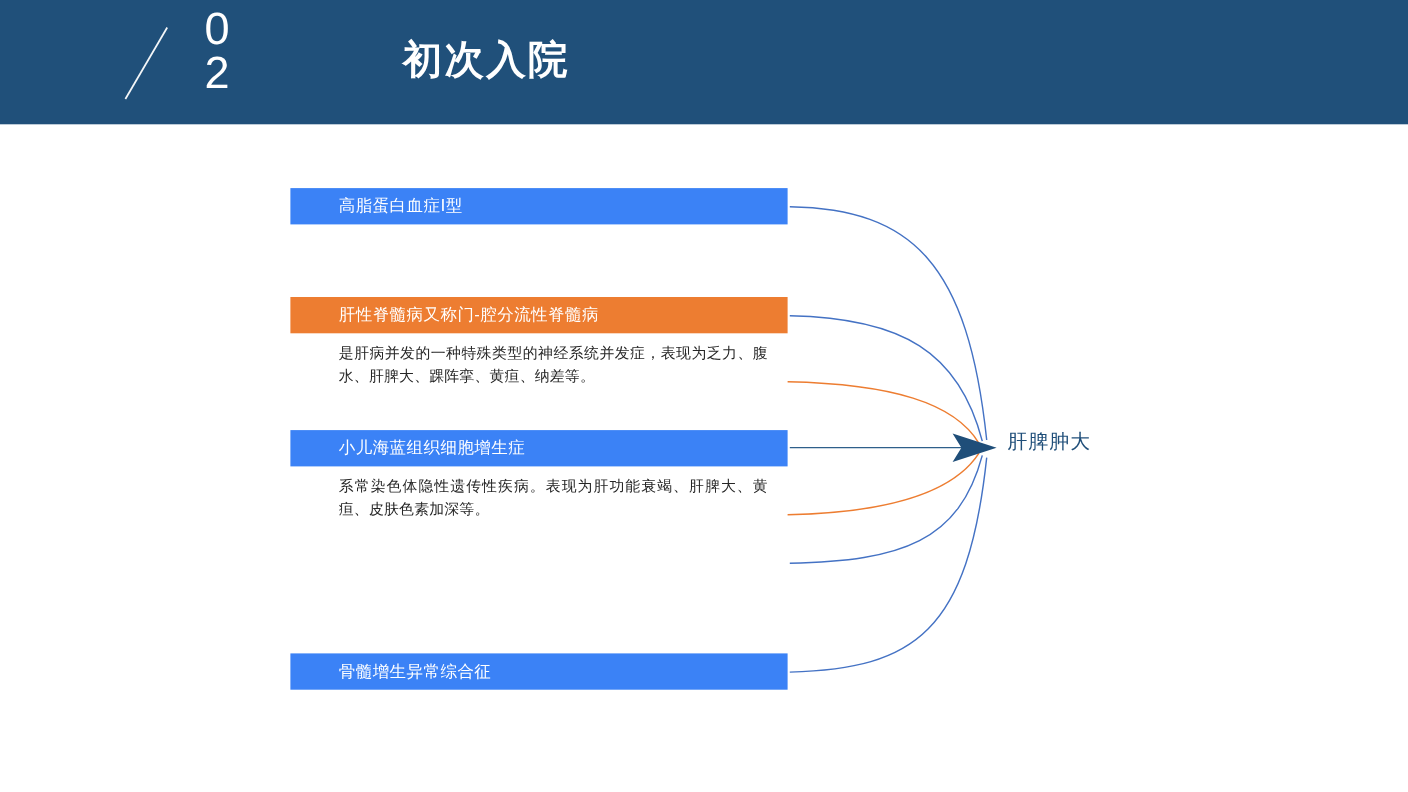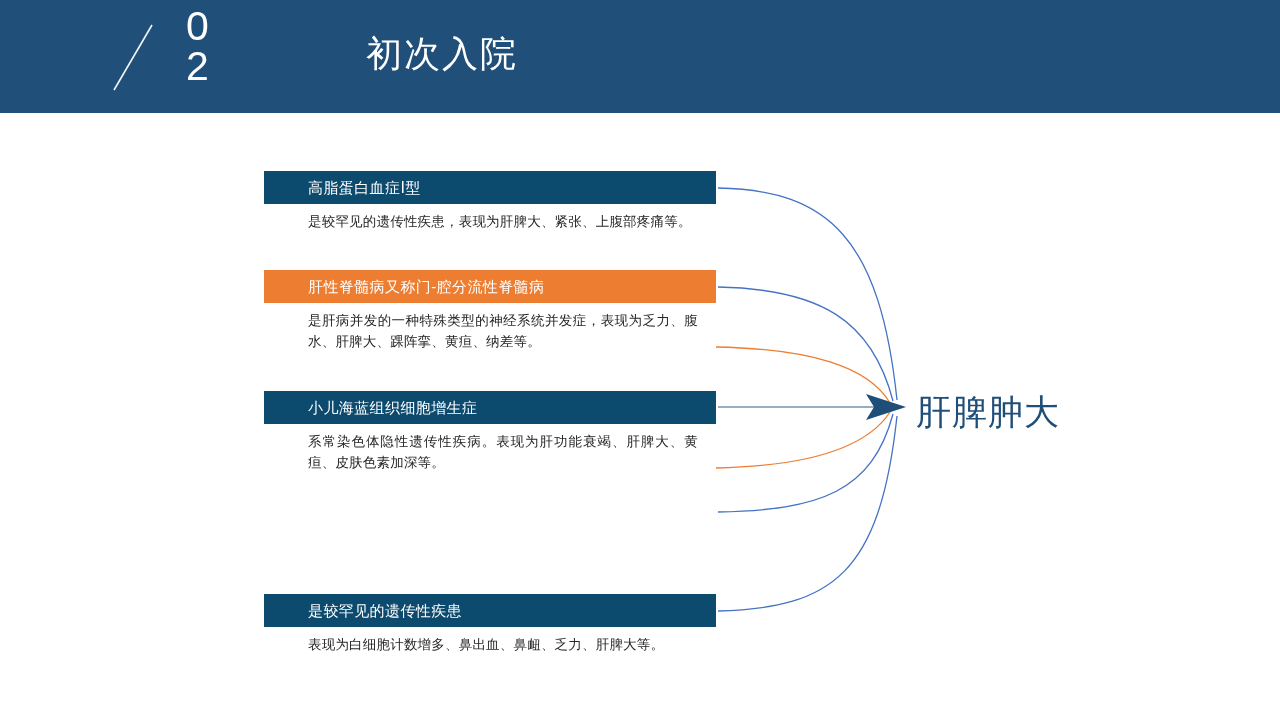--- a/index.html
+++ b/index.html
@@ -49,21 +49,21 @@
     height: 74px;
   }
   #header-title {
     position: absolute;
     left: 366px;
     top: 30px;
     color: #ffffff;
     font-size: 36px;
     letter-spacing: 2px;
     white-space: nowrap;
-    font-weight: 400;
+    font-weight: 700;
   }
 
   
   #card-stack {
     position: absolute;
     left: 264px;
     top: 0;
     width: 452px;
     height: 720px;
   }
@@ -76,21 +76,21 @@
     height: 33px;
     line-height: 33px;
     color: #ffffff;
     font-size: 15px;
     padding-left: 44px;
     box-sizing: border-box;
     letter-spacing: 0.4px;
     white-space: nowrap;
     overflow: hidden;
   }
-  .card-header.blue  { background: #0c4a6e; }
+  .card-header.blue  { background: #3b82f6; }
   .card-header.orange{ background: #ed7d31; }
   .card-body {
     padding: 7px 18px 0 44px;
     box-sizing: border-box;
     color: #262626;
     font-size: 13.5px;
     line-height: 21px;
     letter-spacing: 0.2px;
     text-align: justify;
   }
@@ -104,21 +104,21 @@
     height: 720px;
     pointer-events: none;
   }
 
   
   #target-label {
     position: absolute;
     left: 916px;
     top: 389px;
     color: #1f4e79;
-    font-size: 35px;
+    font-size: 18px;
     letter-spacing: 1px;
     white-space: nowrap;
     font-weight: 400;
   }
 </style>
 </head>
 <body>
 
 <div id="header-band">
 
@@ -154,36 +154,34 @@
 
   <g>
     <path d="M 866 394 L 906 407 L 866 420 L 874 407 Z" fill="#1f4e79"></path>
   </g>
 </svg>
 
 <div id="card-stack">
 
   <div class="card" style="top:171px">
     <div class="card-header blue">高脂蛋白血症Ⅰ型</div>
-    <div class="card-body">是较罕见的遗传性疾患，表现为肝脾大、紧张、上腹部疼痛等。</div>
   </div>
 
   <div class="card" style="top:391px">
     <div class="card-header blue">小儿海蓝组织细胞增生症</div>
     <div class="card-body">系常染色体隐性遗传性疾病。表现为肝功能衰竭、肝脾大、黄疸、皮肤色素加深等。</div>
   </div>
 
   <div class="card" style="top:270px">
     <div class="card-header orange">肝性脊髓病又称门-腔分流性脊髓病</div>
     <div class="card-body">是肝病并发的一种特殊类型的神经系统并发症，表现为乏力、腹水、肝脾大、踝阵挛、黄疸、纳差等。</div>
   </div>
 
   <div class="card" style="top:495px">
   </div>
 
   <div class="card" style="top:594px">
-    <div class="card-header blue">是较罕见的遗传性疾患</div>
-    <div class="card-body">表现为白细胞计数增多、鼻出血、鼻衄、乏力、肝脾大等。</div>
+    <div class="card-header blue">骨髓增生异常综合征</div>
   </div>
 
 </div>
 
 <div id="target-label">肝脾肿大</div>
 
 </body></html>

